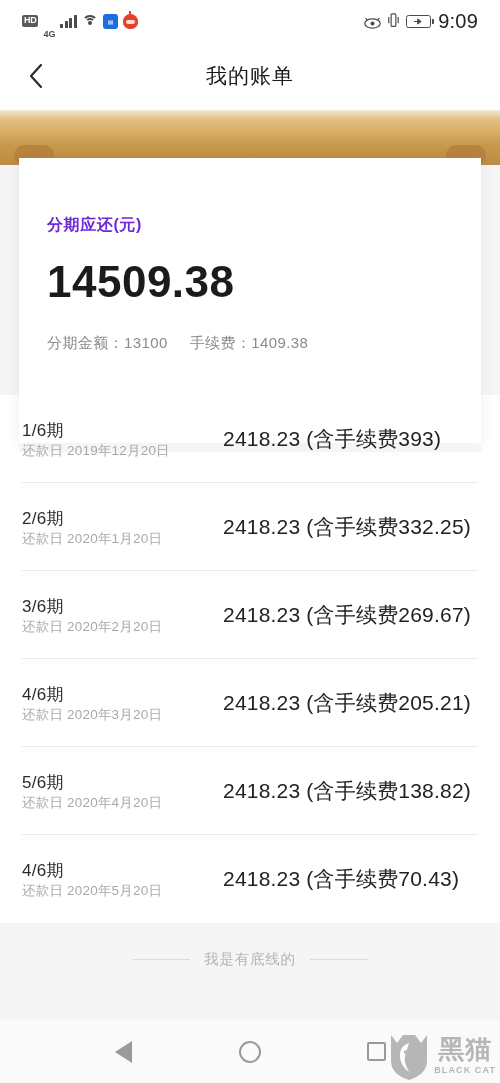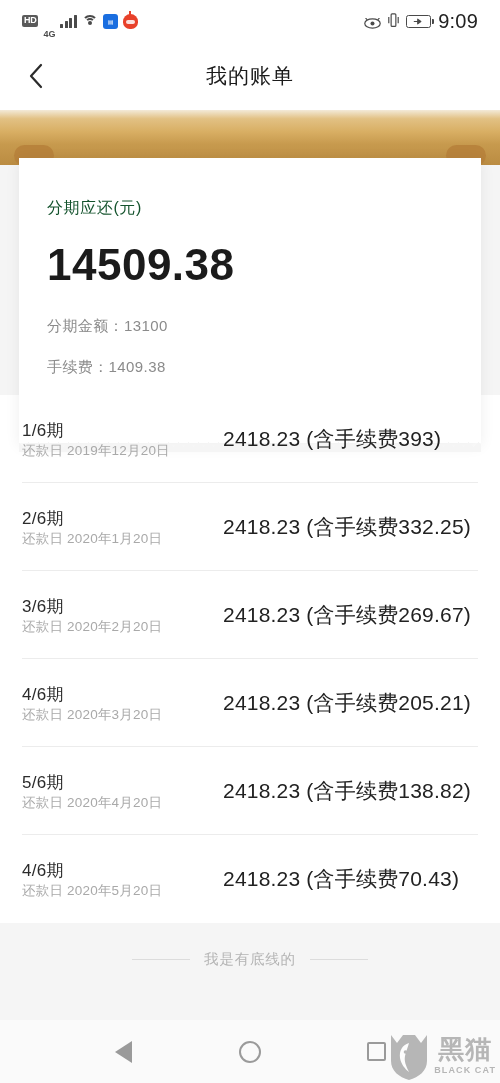--- a/index.html
+++ b/index.html
@@ -94,28 +94,28 @@
   .gold-tab.l { left:14px; }
   .gold-tab.r { right:14px; }
 
   .card {
     position:absolute; left:19px; right:19px; top:48px;
     background:#ffffff;
     box-shadow:0 3px 14px rgba(0,0,0,.07);
     padding:28px 28px 0 28px;
     min-height:285px;
   }
-  .card-label { font-size:16px; color:#14532d; letter-spacing:.6px; margin-top:12px; }
+  .card-label { font-size:16px; color:#6d28d9; letter-spacing:.6px; margin-top:29px;font-weight:bold; }
   .card-amount {
     font-size:44px; font-weight:bold; color:#1b1b1b;
     letter-spacing:.5px; margin-top:24px; line-height:1;
   }
   .card-sub {
     font-size:15px; color:#8b8b8b; margin-top:30px; letter-spacing:.4px;
-    display:flex; gap:22px;flex-direction:column;
+    display:flex; gap:22px;
   }
   .zigzag {
     position:absolute; left:0; right:0; bottom:-9px; height:10px;
     background:
       linear-gradient(-45deg, #f5f5f5 50%, transparent 50%) 0 0/10px 10px repeat-x,
       linear-gradient(45deg, #f5f5f5 50%, transparent 50%) 0 0/10px 10px repeat-x;
   }
 
   
   .list { background:#ffffff; }

